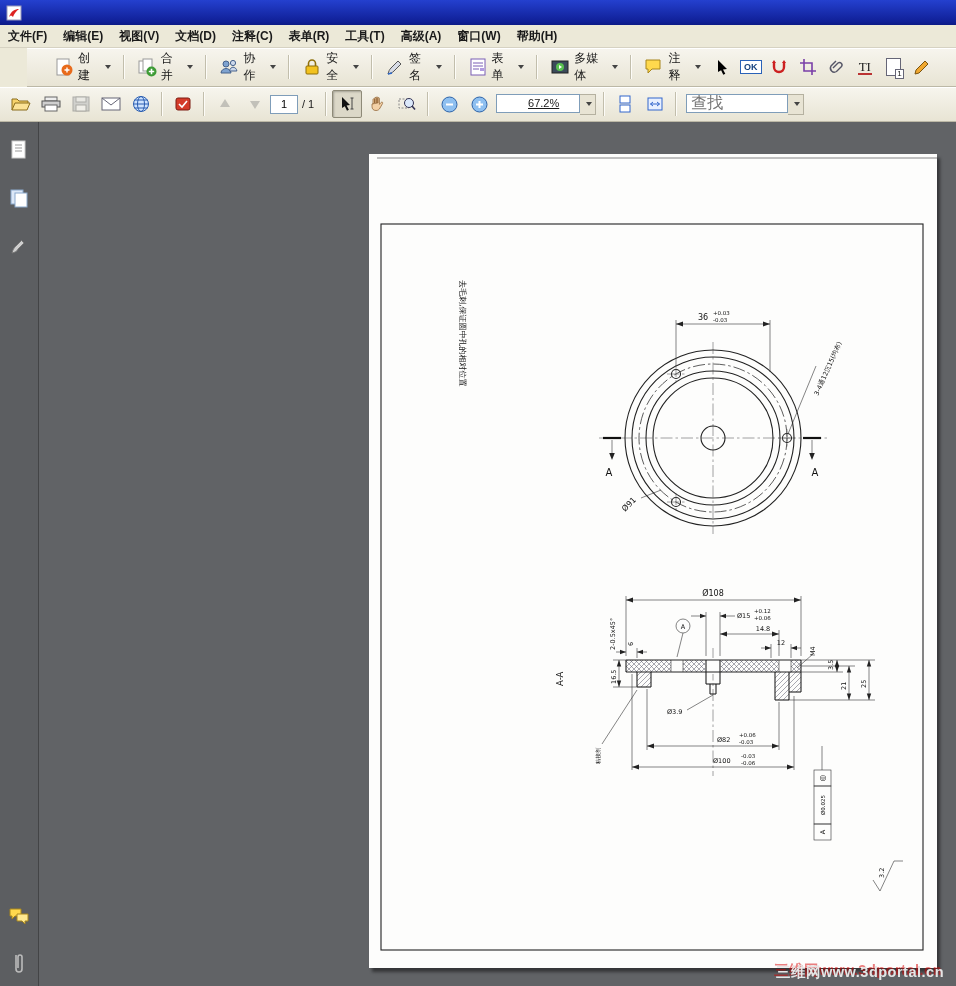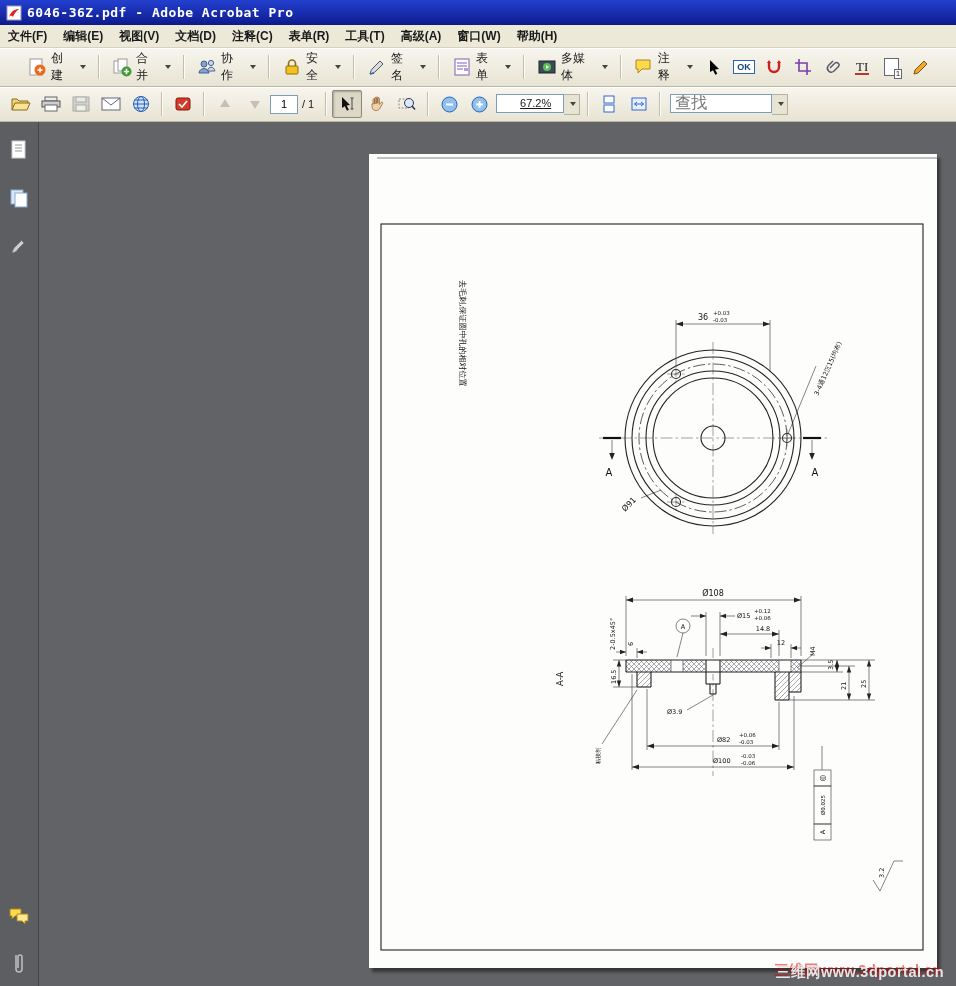--- a/index.html
+++ b/index.html
@@ -9,36 +9,36 @@
   .titlebar{height:25px;display:flex;align-items:center;gap:5px;padding:0 6px;
     background:linear-gradient(180deg,#2440cf 0%,#102098 85%,#0c1a86 100%);}
   .titlebar .title-text{color:#fff;font:bold 13px "DejaVu Sans Mono",monospace;letter-spacing:0.5px;}
   
   .menubar{height:22px;display:flex;align-items:center;background:#ece9d8;
     border-bottom:1px solid #d6d2c2;font-size:12px;font-weight:bold;}
   .menu-item{padding:2px 8px;cursor:default;}
   
   .toolbar{display:flex;align-items:center;background:linear-gradient(180deg,#f7f5ee,#e8e4d4);
     border-bottom:1px solid #bcb8a6;box-shadow:inset 0 1px 0 #fff;}
-  .tb1{height:38px;padding:0 20px;}
+  .tb1{height:38px;padding:0 20px;margin-left:27px;}
   .tb2{height:34px;padding:0 6px;}
   .tbtn{display:flex;align-items:center;gap:4px;padding:3px 6px;font-size:12px;border:1px solid transparent;border-radius:2px;}
   .ibtn{width:28px;height:26px;display:flex;align-items:center;justify-content:center;border:1px solid transparent;border-radius:2px;}
   .ibtn.pressed{border:1px solid #8e8a78;background:#dcd8c8;box-shadow:inset 1px 1px 2px rgba(0,0,0,.25);}
   .disabled{opacity:.45;filter:grayscale(.8);}
   .dd-arrow{width:0;height:0;border-left:3.5px solid transparent;border-right:3.5px solid transparent;border-top:4px solid #444;margin-left:2px;}
   .tsep{width:1px;height:24px;background:#c2beac;border-right:1px solid #fdfcf8;margin:0 5px;}
   .spacer{flex:1;}
   .icon{display:flex;align-items:center;justify-content:center;}
   .icon svg{display:block;}
   .page-input{width:26px;height:17px;border:1px solid #7f9db9;background:#fff;font-size:11px;text-align:center;padding:0;}
   .page-total{font-size:11px;margin:0 6px 0 4px;}
   .zoombox{display:flex;align-items:stretch;margin:0 2px;}
   .zval{min-width:42px;height:17px;border:1px solid #7f9db9;background:#fff;font-size:11px;
-    display:flex;align-items:center;justify-content:flex-end;padding:0 12px;text-decoration:underline;}
+    display:flex;align-items:center;justify-content:flex-end;padding:0 20px;text-decoration:underline;}
   .zdd{width:15px;height:19px;border:1px solid #b5b1a0;border-left:none;background:#e8e4d4;
     display:flex;align-items:center;justify-content:center;}
   .findbox{display:flex;align-items:stretch;margin-left:4px;}
   .find-input{width:92px;height:17px;border:1px solid #7f9db9;font-size:16px;padding:0 4px;background:#fff;}
   .fdd{width:15px;height:19px;border:1px solid #b5b1a0;border-left:none;background:#e8e4d4;
     display:flex;align-items:center;justify-content:center;}
   
   .stampok{border:1.5px solid #2a62b8;color:#16427e;border-radius:0;font-weight:bold;font-size:9px;padding:1px 3px;background:#fff;}
   .ticon{font-family:"Liberation Serif",serif;font-weight:normal;font-size:13px;color:#222;border-bottom:2px solid #b33;line-height:1;padding:1px 1px 0;}
   .pbadge{width:13px;height:16px;border:1px solid #667;background:#fff;position:relative;}
@@ -68,21 +68,20 @@
 
 <div class="app">
 
   <div class="titlebar">
     <span class="icon">
       <svg width="16" height="16">
           <rect x="1" y="1" width="14" height="14" fill="#fff" stroke="#99b"></rect>
           <path d="M3 12c2-6 6-8 10-8-3 2-5 5-6 8-1.5-2-2.5-2-4 0z" fill="#d22"></path>
         </svg>
     </span>
-    <span class="title-text">6046-36Z.pdf - Adobe Acrobat Pro</span>
   </div>
 
   <div class="menubar">
     <span class="menu-item">文件(F)</span>
     <span class="menu-item">编辑(E)</span>
     <span class="menu-item">视图(V)</span>
     <span class="menu-item">文档(D)</span>
     <span class="menu-item">注释(C)</span>
     <span class="menu-item">表单(R)</span>
     <span class="menu-item">工具(T)</span>

